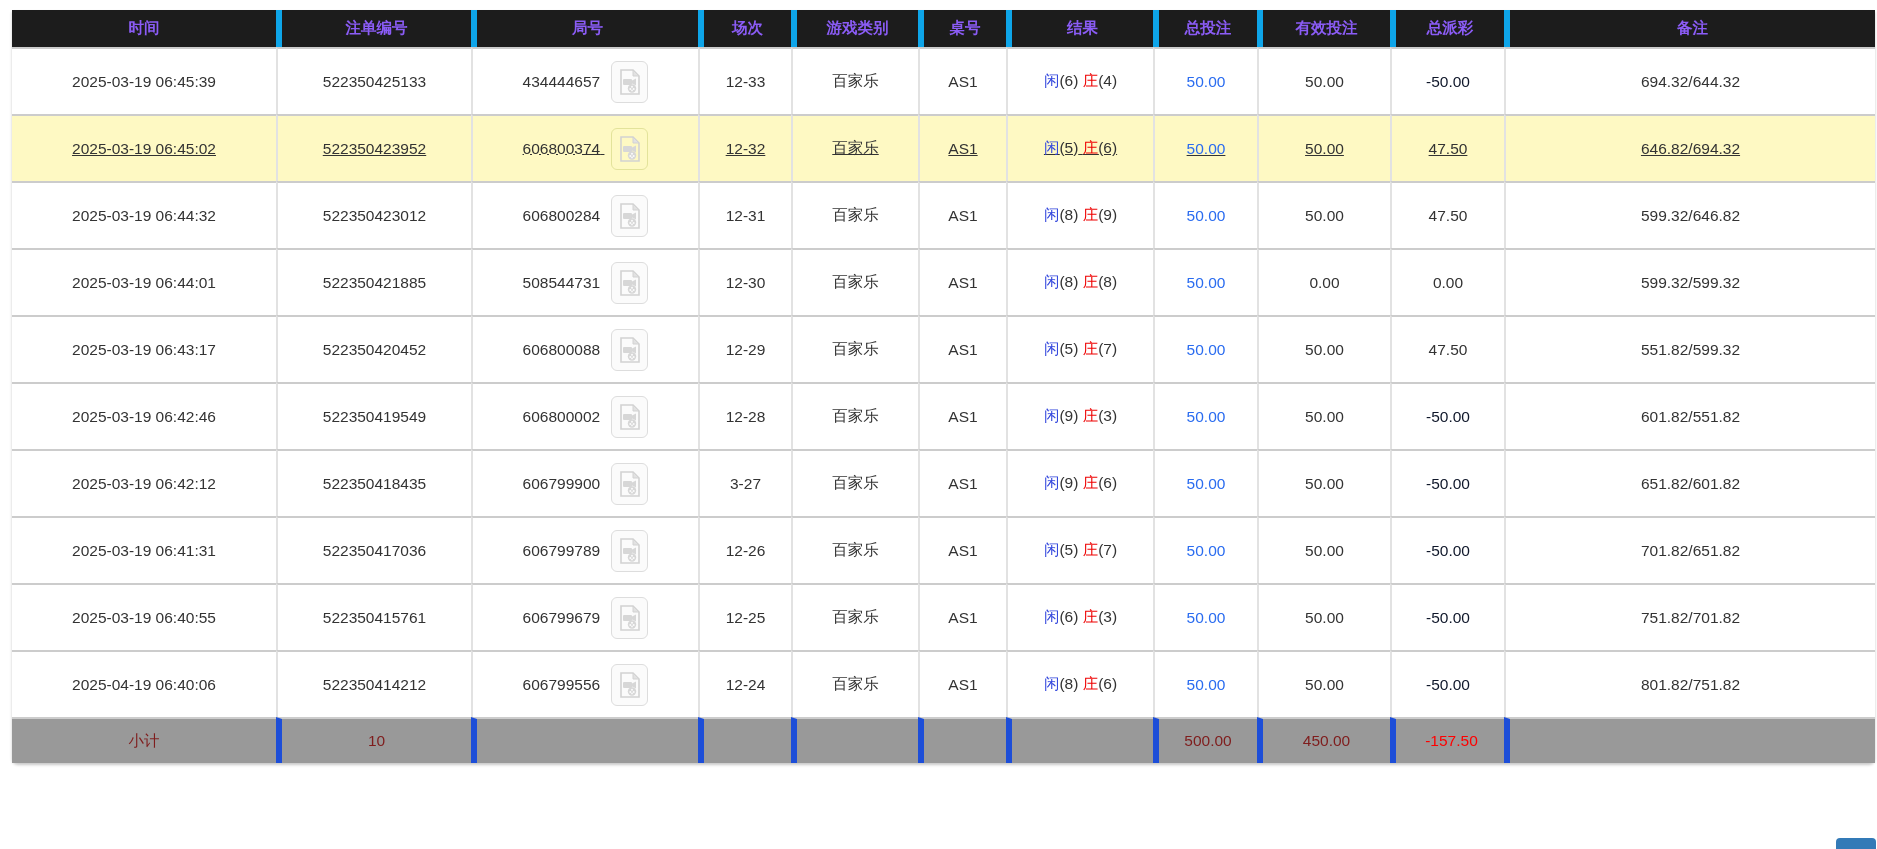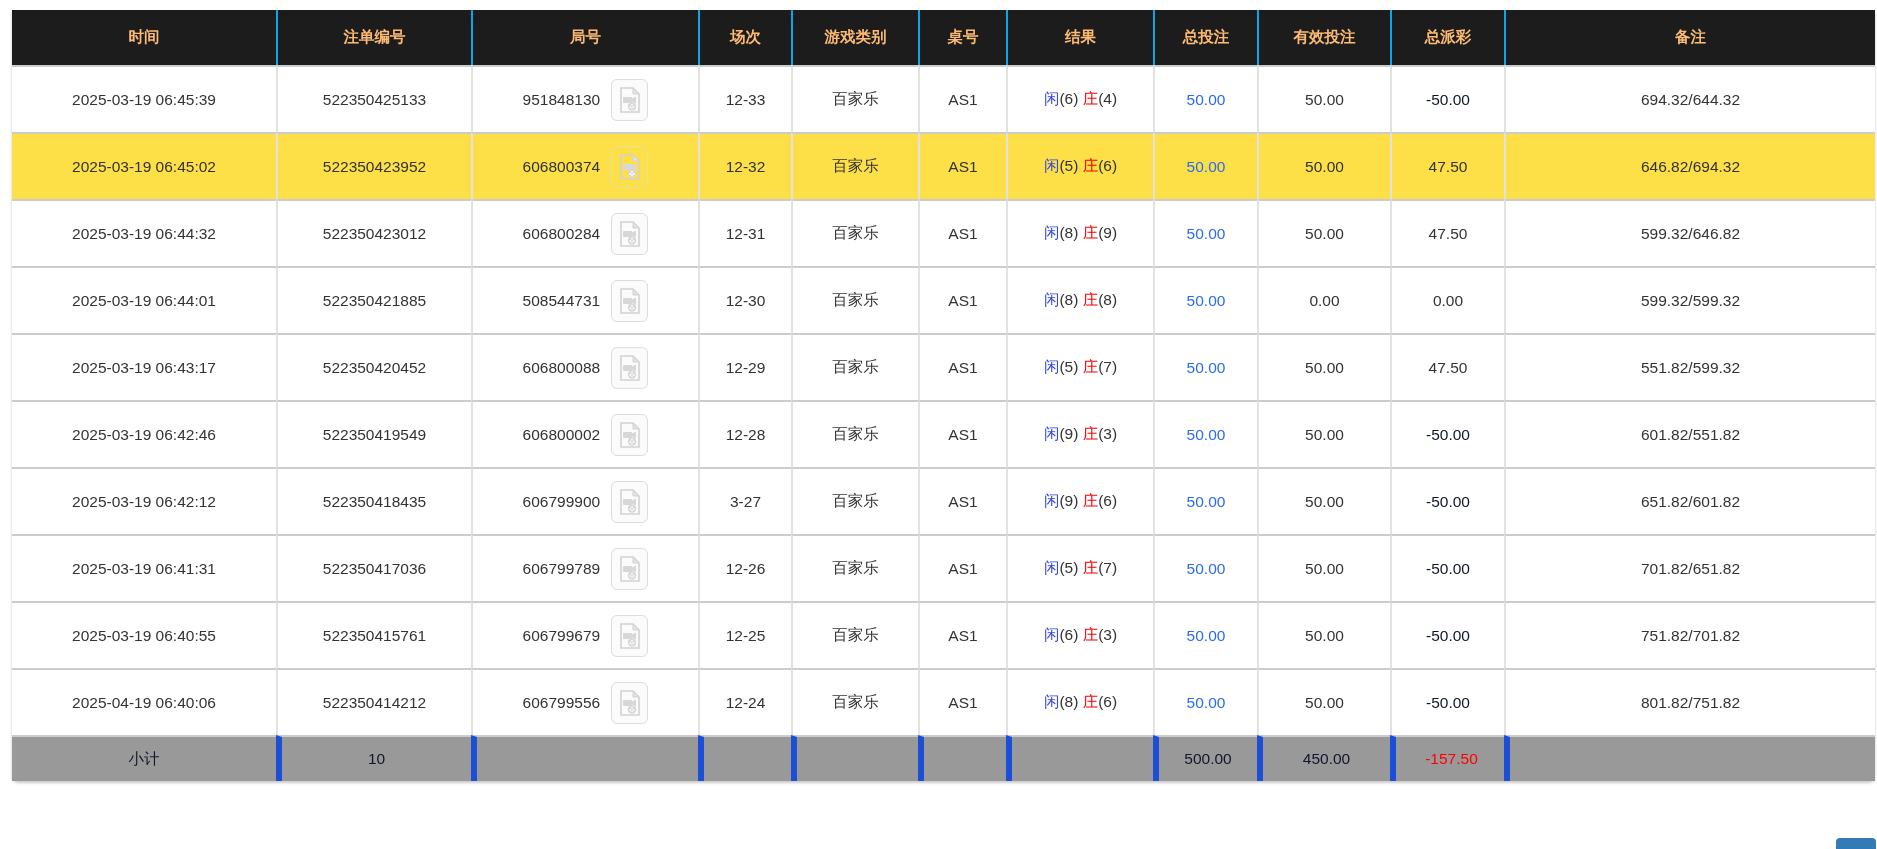--- a/index.html
+++ b/index.html
@@ -9,43 +9,43 @@
     background: #ffffff;
     font-family: "Liberation Sans", "DejaVu Sans", sans-serif;
     font-size: 15.5px; color: #333;
   }
   .table-wrap { position: absolute; left: 12px; top: 10px; width: 1863px; }
   table {
     width: 1863px; table-layout: fixed; border-collapse: separate; border-spacing: 0;
     box-shadow: 0 2px 3px rgba(0,0,0,.22); border-radius: 0 0 6px 6px;
   }
   thead th {
-    background: #1c1c1c; color: #fdba74; font-weight: bold; font-size: 15.5px;
-    height: 37px; text-align: center; padding: 17px 4px;
-  }
-  thead th + th { border-left: 2px solid #0ea5e9; font-family: Liberation Mono, monospace; }
+    background: #1c1c1c; color: #8b5cf6; font-weight: bold; font-size: 15.5px;
+    height: 37px; text-align: center; padding: 8px 4px;
+  }
+  thead th + th { border-left: 6px solid #0ea5e9; font-family: Liberation Mono, monospace; }
   tbody td {
     background: #fff; height: 67px; text-align: center; padding: 0 4px;
     border-top: 2px solid #cccccc; color: #333;
   }
   tbody td + td { border-left: 2px solid #e2e2e2; }
-  tbody tr.highlighted td { background: #fde047; }
+  tbody tr.highlighted td { background: #fef9c3; text-decoration: underline; }
   .amount-link { color: #2a6cf0; cursor: pointer; }
   .neg { color: #0f172a; }
   .res-player { color: #3347dd; }
   .res-banker { color: #ee0000; }
   .round-num { vertical-align: middle; }
   .icon-btn {
     display: inline-flex; align-items: center; justify-content: center;
     width: 37px; height: 42px; margin-left: 7px; vertical-align: middle;
     border: 1px solid #ddd; border-radius: 6px; background: #fbfbfb; cursor: pointer;
   }
   tr.highlighted .icon-btn { background: transparent; border-color: #e3e39a; }
   tfoot td {
-    background: #999999; color: #0f172a; height: 46px; text-align: center; padding: 0 4px;
+    background: #999999; color: #7f1d1d; height: 46px; text-align: center; padding: 0 4px;
   }
   tfoot td + td { border-left: 6px solid #1d4ed8; }
   tfoot tr.summary-subtotal td { border-top: 2px solid #cccccc; }
   tfoot tr.summary-total td { border-top: 3px solid #ffffff; }
   tfoot tr.summary-total td:first-child { border-radius: 0 0 0 6px; }
   tfoot tr.summary-total td:last-child { border-radius: 0 0 6px 0; }
   tfoot .neg { color: #ff0000; padding-left: 7px; }
   .floating-btn {
     position: absolute; left: 1836px; top: 838px; width: 40px; height: 28px;
     background: #337ab7; border-radius: 4px; cursor: pointer;
@@ -81,21 +81,21 @@
         <th>总投注</th>
         <th>有效投注</th>
         <th>总派彩</th>
         <th>备注</th>
       </tr>
     </thead>
     <tbody>
         <tr class="data-row">
           <td>2025-03-19 06:45:39</td>
           <td>522350425133</td>
-          <td><span class="round-num">951848130</span>
+          <td><span class="round-num">434444657</span>
   <span class="icon-btn">
     <svg width="22" height="26" viewBox="0 0 22 26" xmlns="http://www.w3.org/2000/svg">
       <path d="M2 1 h12 l6 6 v18 h-18 z" fill="none" stroke="#d2d2d2" stroke-width="1.6"></path>
       <path d="M14 1 v6 h6 z" fill="#e2e2e2" stroke="#d2d2d2" stroke-width="1"></path>
       <rect x="4" y="10" width="9" height="6" rx="1" fill="#d7d7d7"></rect>
       <path d="M13 11.5 l4 -2 v7 l-4 -2 z" fill="#d7d7d7"></path>
       <circle cx="13" cy="19.5" r="4.2" fill="#d7d7d7"></circle>
       <circle cx="13" cy="17.8" r="1" fill="#fbfbfb"></circle>
       <circle cx="11.3" cy="19.9" r="1" fill="#fbfbfb"></circle>
       <circle cx="14.7" cy="19.9" r="1" fill="#fbfbfb"></circle>

